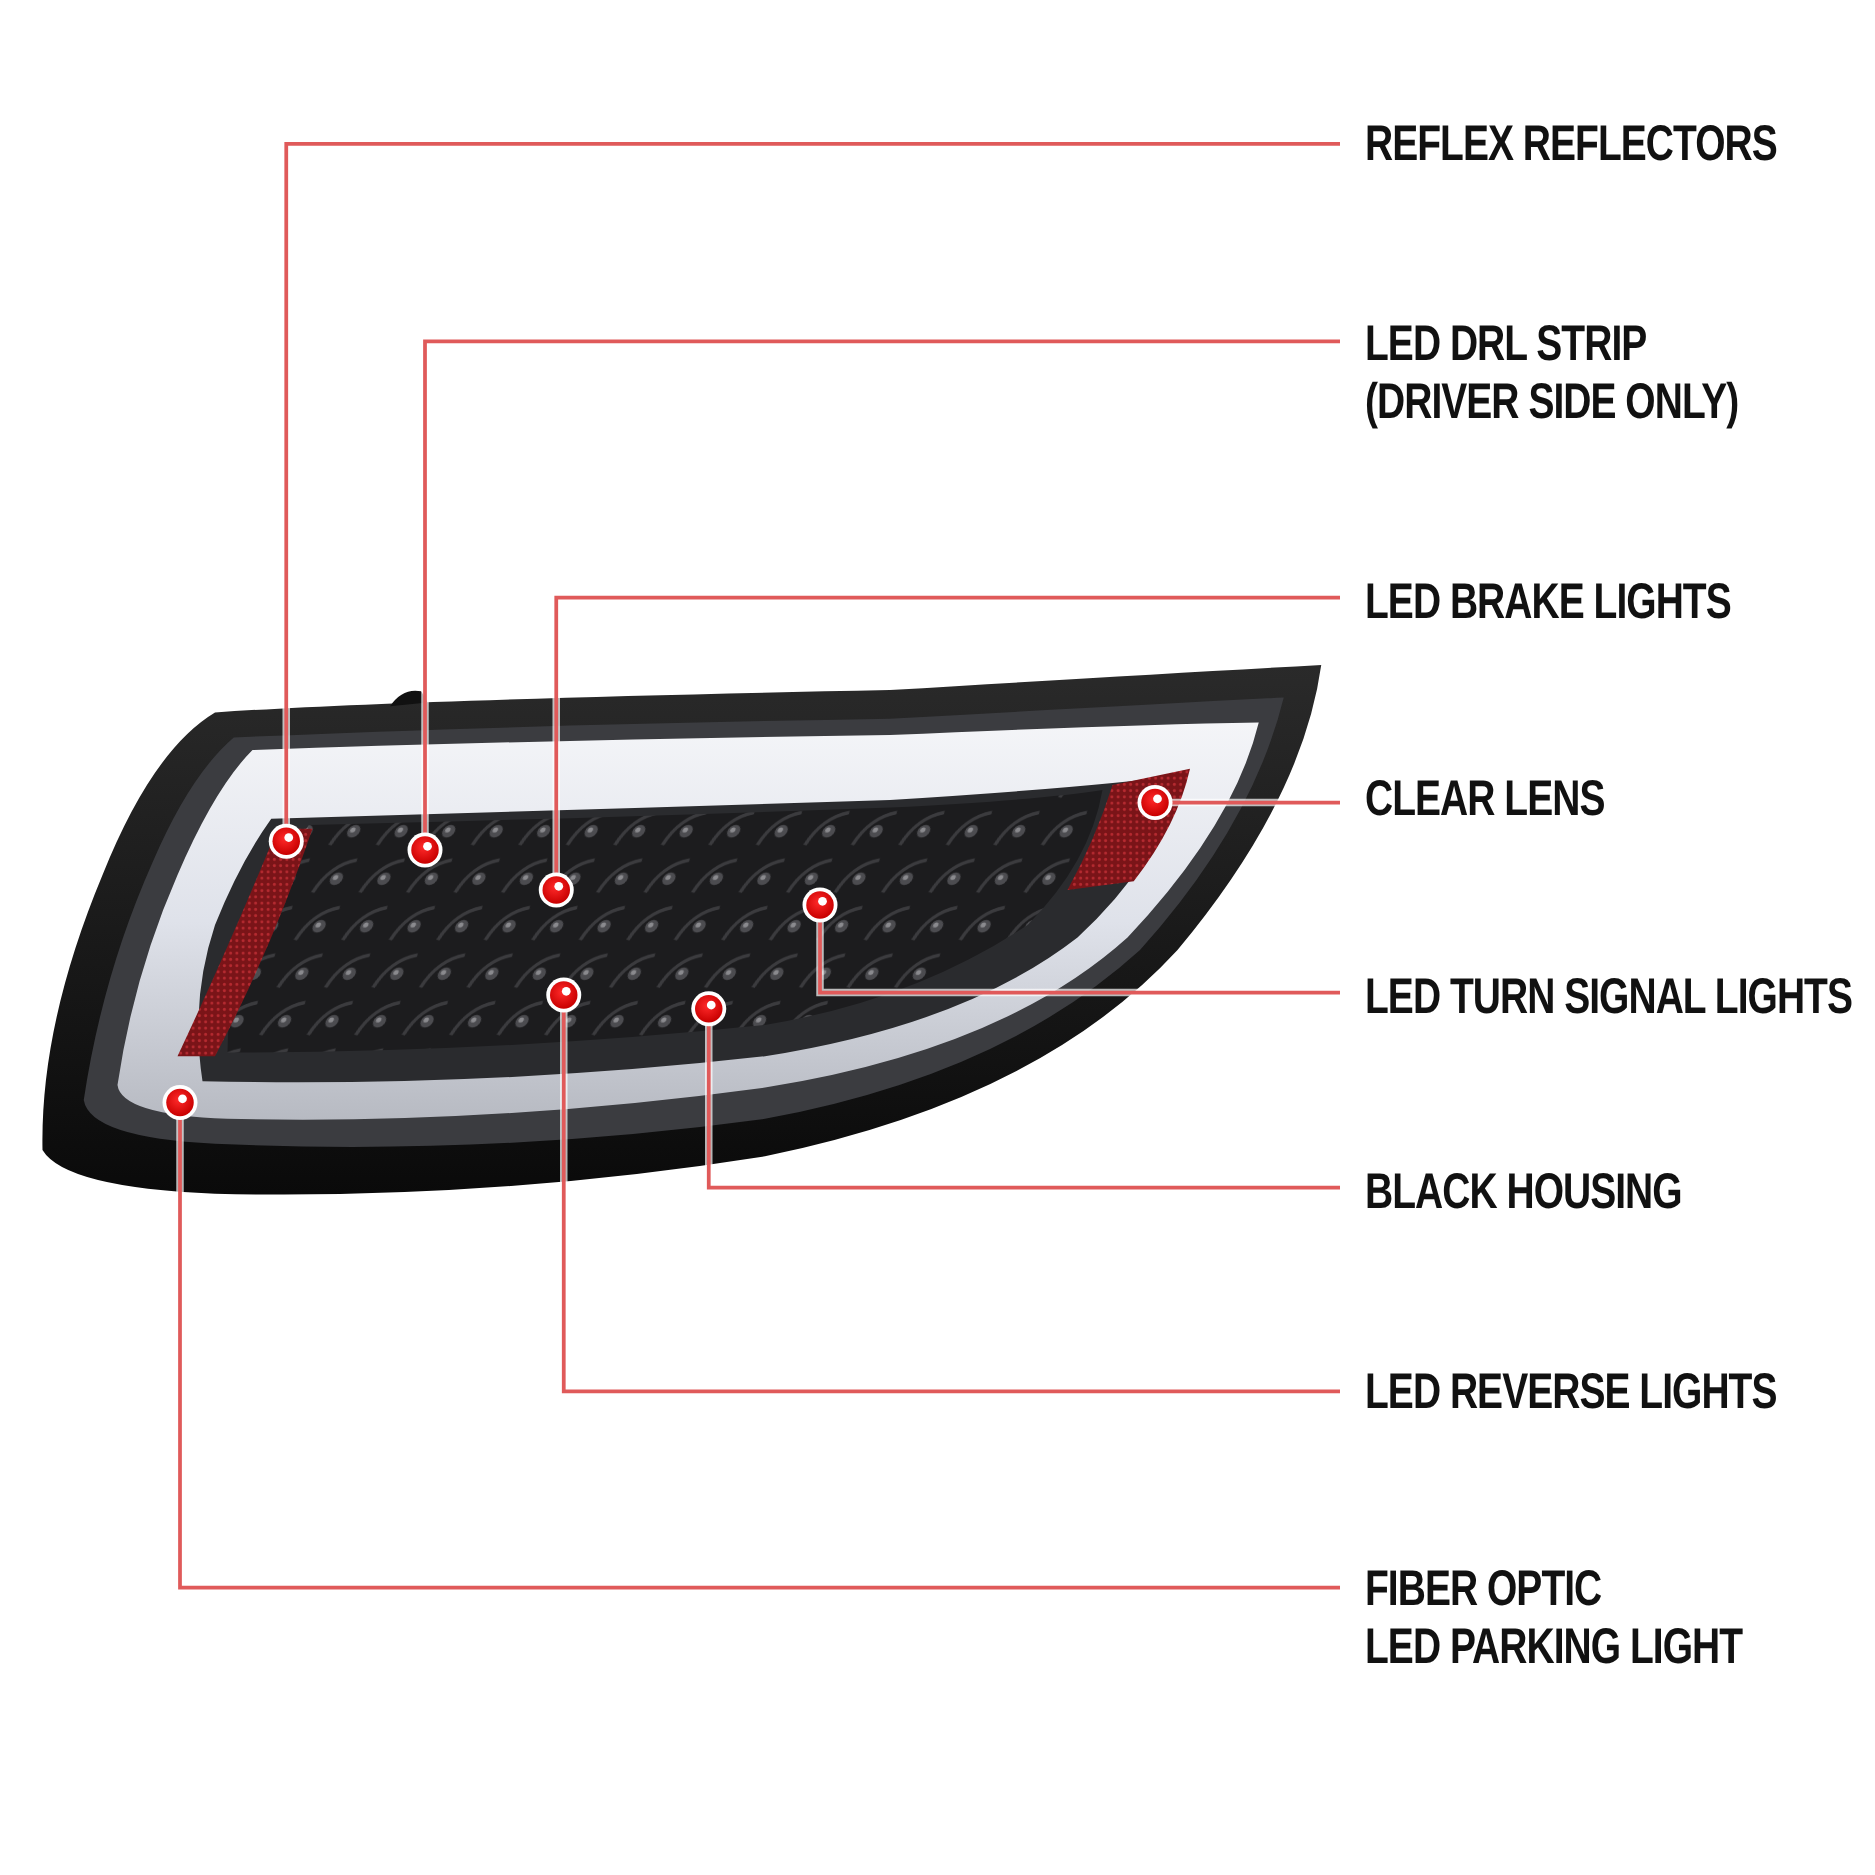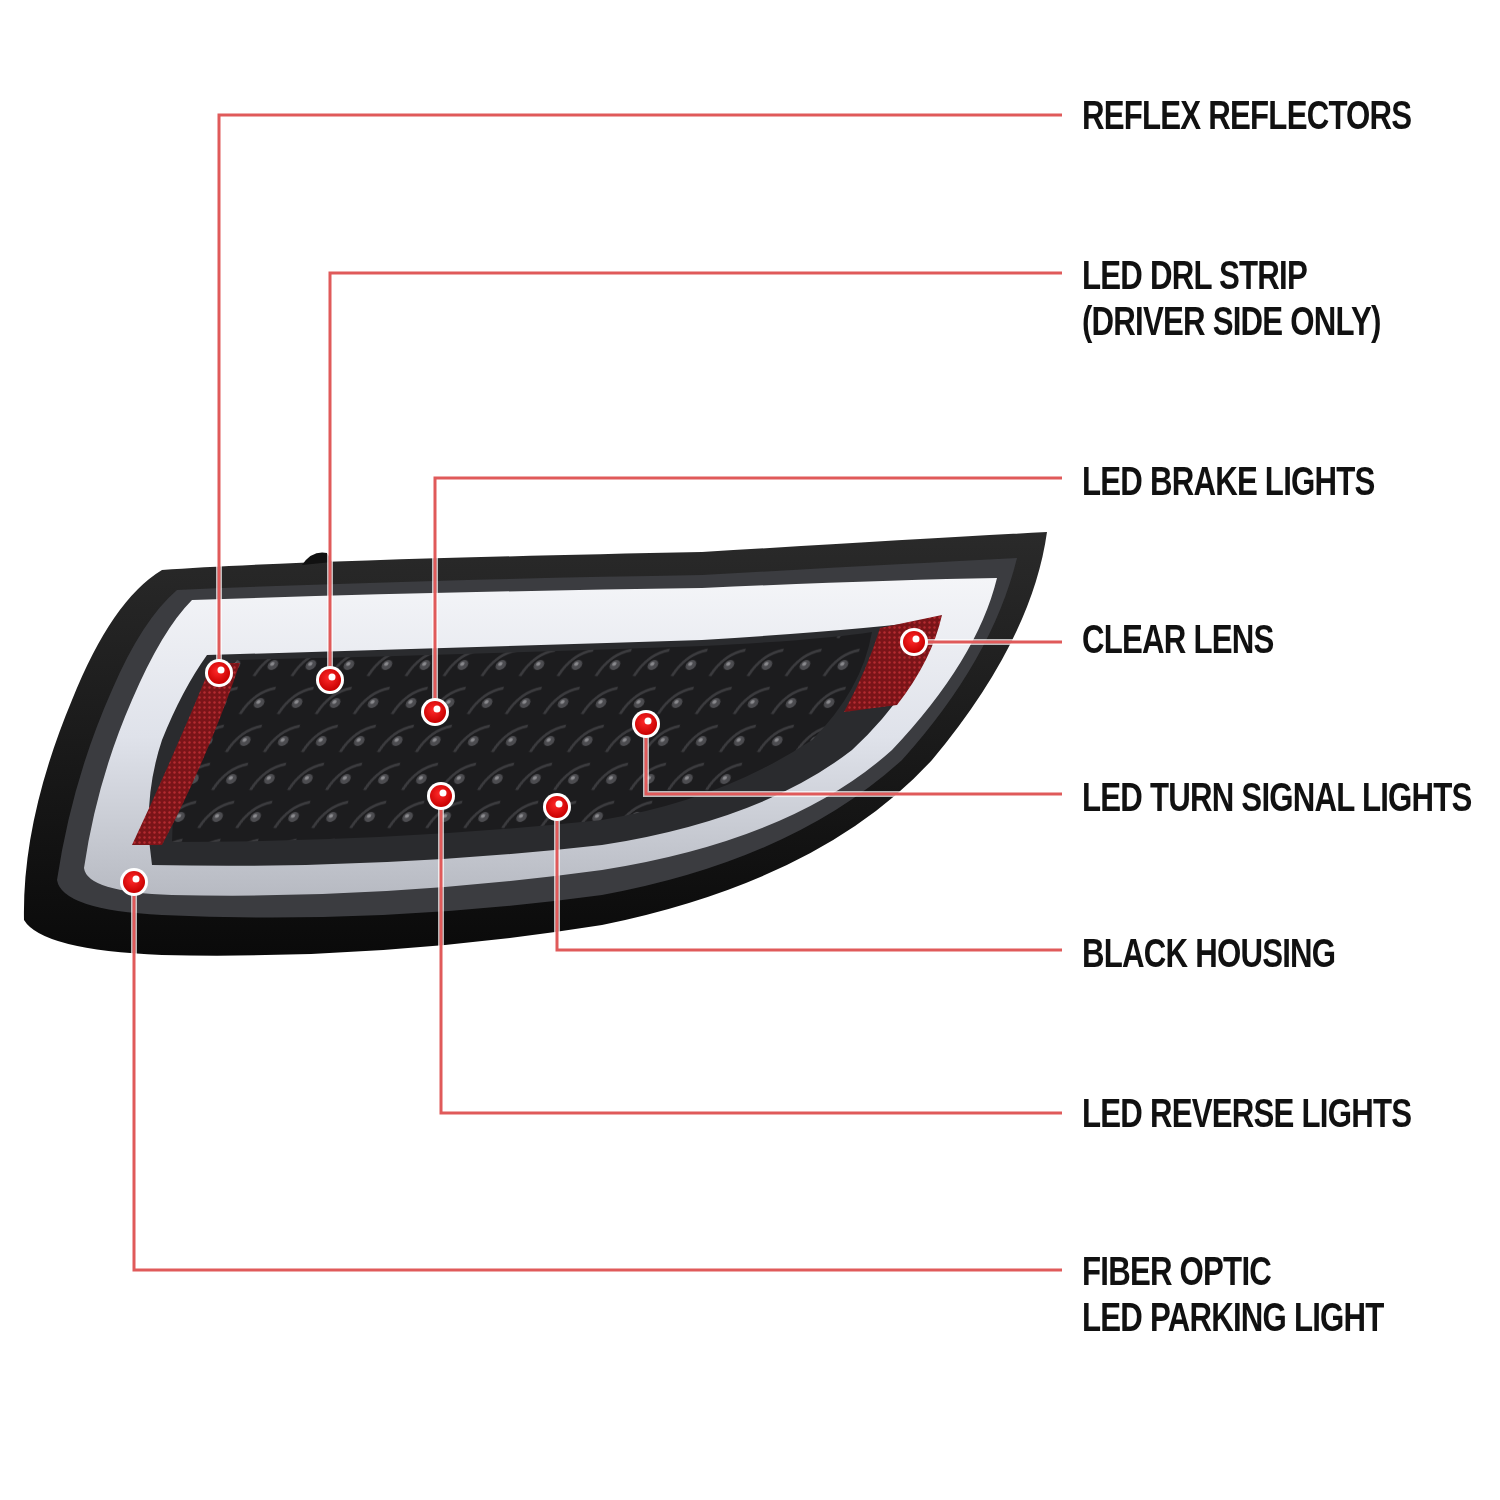--- a/index.html
+++ b/index.html
@@ -1,17 +1,17 @@
 <!DOCTYPE html>
 <html><head>
 <meta charset="utf-8">
 <style>
   html, body { margin:0; padding:0; background:#ffffff; }
   body { width:1500px; height:1500px; position:relative; overflow:hidden; }
-  #stage { position:absolute; left:2px; top:0; width:1295px; height:1500px; }
+  #stage { position:absolute; left:12px; top:0; width:1295px; height:1500px; }
   .label {
     position:absolute; left:1080px;
     font-family:"Liberation Sans", sans-serif;
     font-weight:bold; font-size:40px; line-height:46px;
     color:#111111; letter-spacing:-1px;
     transform:scaleX(0.78); transform-origin:left top;
     white-space:nowrap;
   }
   .label .line { display:block; }
   svg { position:absolute; left:0; top:0; }

